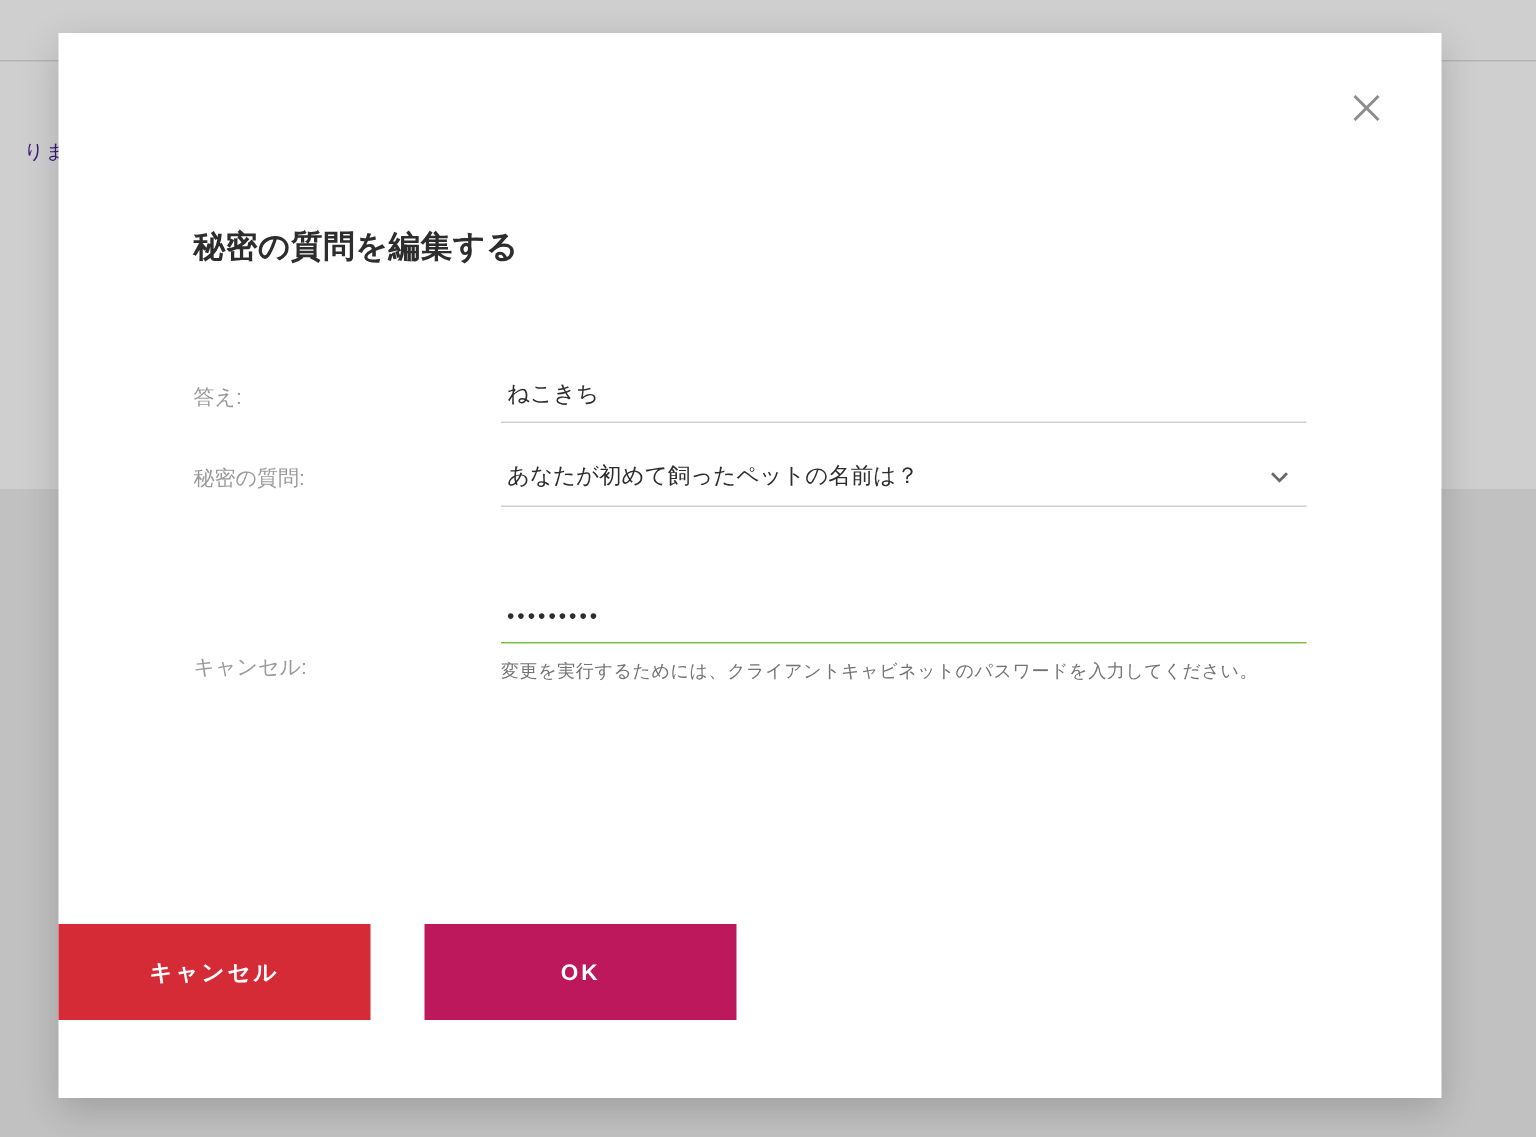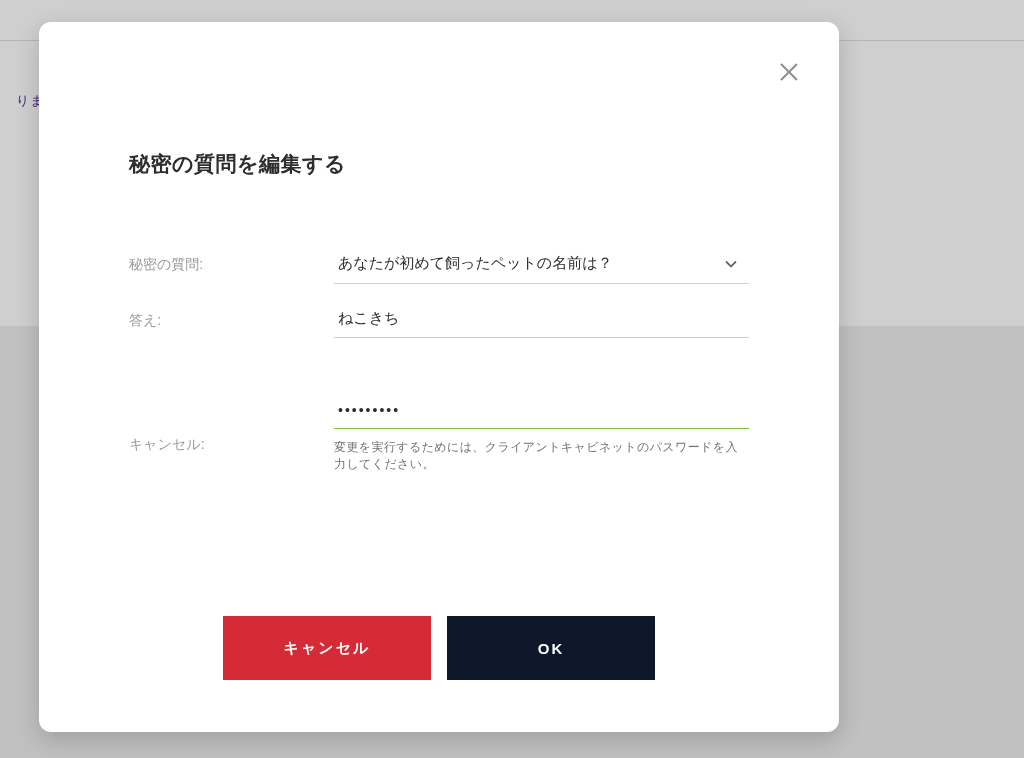--- a/index.html
+++ b/index.html
@@ -32,25 +32,24 @@
   }
 
   .overlay {
     position: absolute; inset: 0;
     background: rgba(0,0,0,0.18);
   }
 
   .modal {
     position: absolute;
     left: 39px; top: 22px;
-    width: 800px;
+    width: 922px;
     height: 710px;
     background: #ffffff;
     box-shadow: 0 8px 24px rgba(0,0,0,0.18);
-    border-radius: 12px;
   }
 
   .close-btn {
     position: absolute;
     top: 38px; right: 38px;
     width: 24px; height: 24px;
     cursor: pointer;
     color: #8d8d8d;
   }
   .close-btn svg { display: block; }
@@ -124,36 +123,35 @@
     font-size: 12px;
     color: #737373;
     letter-spacing: 0.4px;
   }
 
   .buttons {
     position: absolute;
     left: 0; right: 0;
     bottom: 52px;
     display: flex;
-    justify-content: center;
     gap: 16px;
   }
   .btn {
     width: 208px;
     height: 64px;
     border: none;
     font-size: 15px;
     font-weight: 700;
     color: #ffffff;
     letter-spacing: 2px;
     cursor: pointer;
     font-family: inherit;
   }
   .btn-cancel { background: #d52b36; }
-  .btn-ok     { background: #0f172a; }
+  .btn-ok     { background: #be185d; margin-left: 20px; }
 </style>
 </head>
 <body>
 
 <div class="bg">
   <div class="bg-sep"></div>
   <span class="bg-text">ります</span>
   <div class="bg-lower"></div>
 </div>
 
@@ -163,42 +161,42 @@
 
   <div class="close-btn">
     <svg width="24" height="24" viewBox="0 0 24 24">
       <line x1="4" y1="4" x2="20" y2="20" stroke="currentColor" stroke-width="2"></line>
       <line x1="20" y1="4" x2="4" y2="20" stroke="currentColor" stroke-width="2"></line>
     </svg>
   </div>
 
   <div class="modal-inner">
     <div class="title">秘密の質問を編集する</div>
+
+    <div class="row">
+      <div class="row-label">答え:</div>
+      <div class="row-field">
+        <input type="text" class="text-input" value="ねこきち" style="">
+      </div>
+    </div>
 
     <div class="row">
       <div class="row-label">秘密の質問:</div>
       <div class="row-field">
         <div class="select-wrap">
           <span class="select-value">あなたが初めて飼ったペットの名前は？</span>
           <span class="chevron">
             <svg width="20" height="20" viewBox="0 0 24 24">
                 <polyline points="6 9 12 15 18 9" fill="none" stroke="currentColor" stroke-width="2.2"></polyline>
               </svg>
           </span>
         </div>
       </div>
     </div>
 
-    <div class="row">
-      <div class="row-label">答え:</div>
-      <div class="row-field">
-        <input type="text" class="text-input" value="ねこきち" style="">
-      </div>
-    </div>
-
     <div class="row row-password">
       <div class="row-label">キャンセル:</div>
       <div class="row-field">
         <input type="text" class="text-input pw" value="•••••••••" style="">
         <div class="hint">変更を実行するためには、クライアントキャビネットのパスワードを入力してください。</div>
       </div>
     </div>
   </div>
 
   <div class="buttons">

